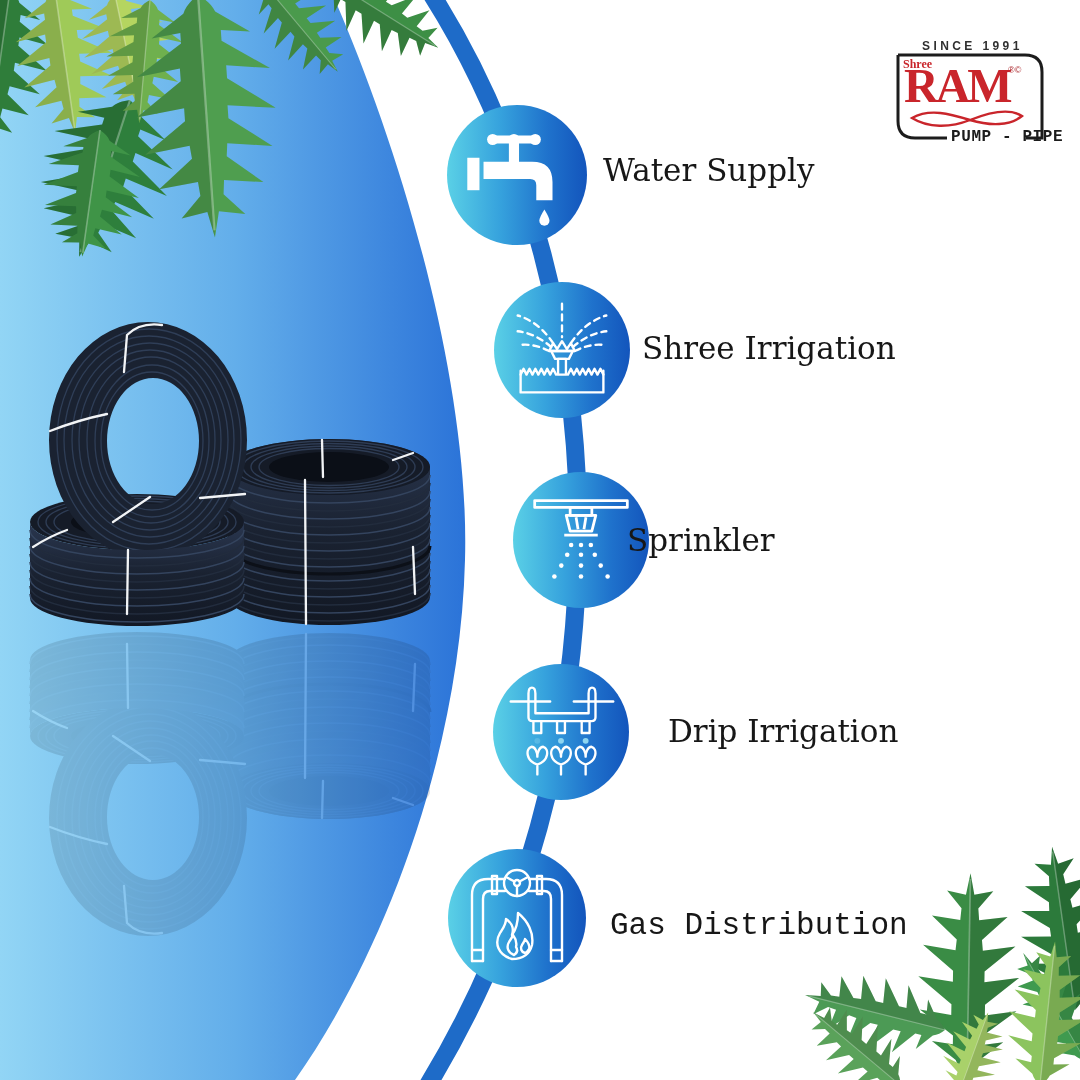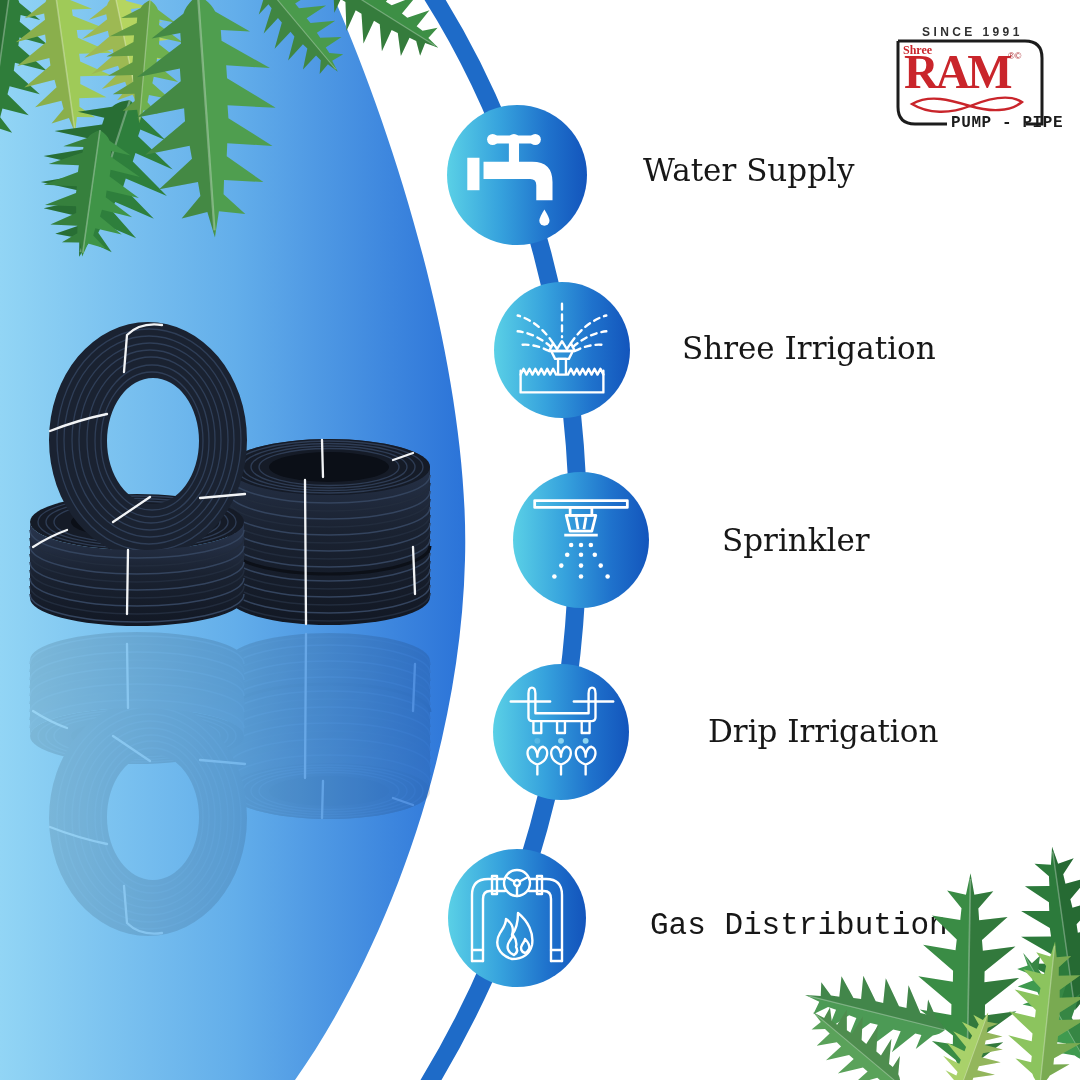--- a/index.html
+++ b/index.html
@@ -11,23 +11,23 @@
   .layer { position: absolute; left: 0; top: 0; width: 1080px; height: 1080px; }
   .app-item { position: absolute; left: 0; top: 0; }
   .app-circle {
     position: absolute; border-radius: 50%; overflow: hidden;
     background: linear-gradient(90deg, #5ad0e6 0%, #36a2dd 38%, #1f72cc 72%, #1355bc 100%);
   }
   .app-circle svg { width: 100%; height: 100%; display: block; }
   .app-label {
     position: absolute; height: 40px; line-height: 40px;
     font-family: "DejaVu Serif", serif; font-size: 31px;
-    color: #171717; white-space: nowrap; margin-left: 40px;
-  }
-  #logo { position: absolute; left: 890px; top: 16px; width: 160px; height: 120px; }
+    color: #171717; white-space: nowrap;
+  }
+  #logo { position: absolute; left: 890px; top: 30px; width: 160px; height: 120px; }
   #logo svg { position: absolute; left: 0; top: 0; }
   .logo-since {
     position: absolute; left: 32px; top: 9px; height: 14px; line-height: 14px;
     font-family: "Liberation Sans", sans-serif; font-size: 12px; font-weight: bold;
     letter-spacing: 3.4px; color: #303030; white-space: nowrap;
   }
   .logo-prefix {
     position: absolute; left: 13px; top: 29px; height: 10px; line-height: 10px;
     font-family: "Liberation Serif", serif; font-size: 12px; font-weight: bold; color: #c9252b;
   }
@@ -216,21 +216,21 @@
           <circle cx="83" cy="84" r="2.3"></circle>
         <circle cx="69" cy="95" r="2.3"></circle>
           <circle cx="49" cy="95" r="2.3"></circle>
           <circle cx="89" cy="95" r="2.3"></circle>
         <circle cx="69" cy="106" r="2.3"></circle>
           <circle cx="42" cy="106" r="2.3"></circle>
           <circle cx="96" cy="106" r="2.3"></circle>
       </g>
     </svg>
   </div>
-  <div class="app-label" style="left:682px;top:520px;">Sprinkler</div>
+  <div class="app-label" style="left:627px;top:520px;">Sprinkler</div>
 
   <div class="app-circle" style="left:493px;top:664px;width:136px;height:136px;">
     <svg viewBox="0 0 138 138">
       <g fill="none" stroke="#ffffff" stroke-width="2.4" stroke-linecap="round" stroke-linejoin="round">
         <path d="M18 38 H58"></path>
         <path d="M82 38 H122"></path>
         <path d="M36 38 V30 Q36 24 39.5 24 Q43 24 43 30 V38"></path>
         <path d="M97 38 V30 Q97 24 100.5 24 Q104 24 104 30 V38"></path>
         <path d="M36 38 V54 Q36 58 40 58 H100 Q104 58 104 54 V38"></path>
         <path d="M43 38 V50 H97 V38"></path>

